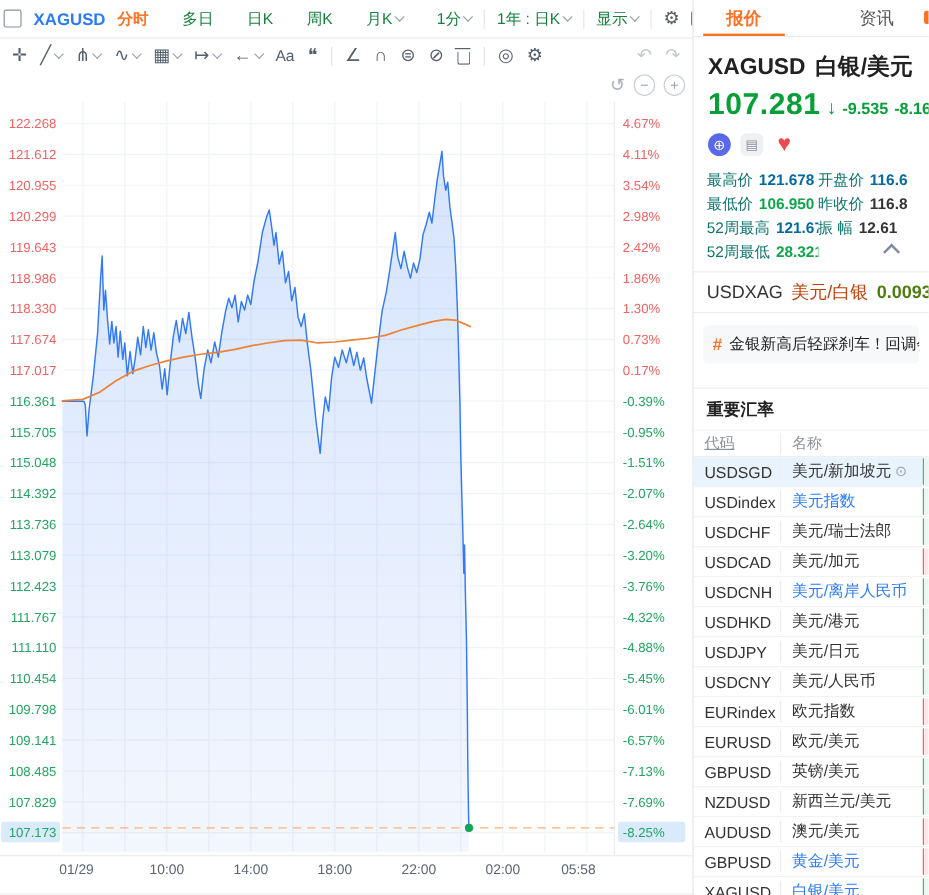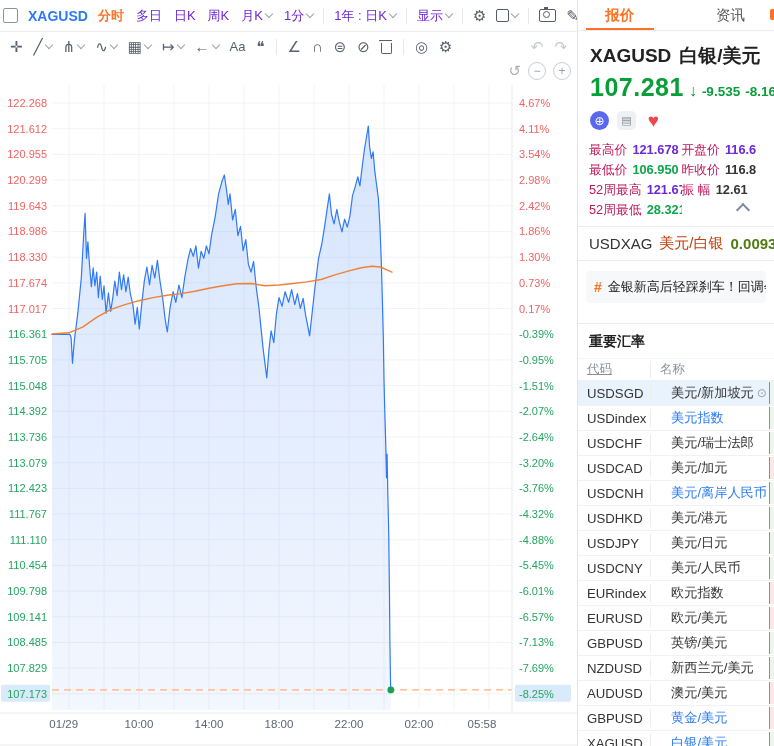--- a/index.html
+++ b/index.html
@@ -4,21 +4,21 @@
 <style>
   html,body{margin:0;padding:0;background:#fff;font-family:"Liberation Sans","DejaVu Sans",sans-serif;
     -webkit-font-smoothing:antialiased;}
   #app{position:relative;width:774px;height:746px;overflow:hidden;background:#fff;color:#333;}
 
   
   .topbar{position:absolute;left:0;top:0;width:577px;height:32px;border-bottom:1px solid #ececec;
     display:flex;align-items:center;gap:10px;padding:0 6px;box-sizing:border-box;font-size:13px;}
   .sq-icon{width:13px;height:13px;border:1.5px solid #8a94a3;border-radius:2px;flex:none;margin-left:-3px;}
   .symbol-btn{color:#2c7bf6;font-weight:bold;font-size:14px;cursor:pointer;white-space:nowrap;}
-  .iv{color:#6d28d9;cursor:pointer;white-space:nowrap;display:flex;align-items:center;gap:3px;}
+  .iv{color:#15803d;cursor:pointer;white-space:nowrap;display:flex;align-items:center;gap:3px;}
   .iv.active{color:#fd7226;font-weight:bold;}
   .caret{width:5px;height:5px;border-right:1.4px solid #9aa2ad;border-bottom:1.4px solid #9aa2ad;
     transform:rotate(45deg);display:inline-block;margin-top:-3px;flex:none;}
   .vsep{width:1px;height:16px;background:#e7e7e7;flex:none;}
   .tb-ico{color:#555d68;font-size:15px;line-height:1;cursor:pointer;display:flex;align-items:center;gap:3px;}
   .stylebox{width:11px;height:11px;border:1.5px solid #555d68;border-radius:2px;display:inline-block;}
   .i-cam{width:15px;height:11px;border:1.4px solid #555d68;border-radius:2px;position:relative;display:inline-block;}
   .i-cam::before{content:'';position:absolute;width:4px;height:2px;background:#555d68;top:-3px;left:4px;}
   .i-cam::after{content:'';position:absolute;width:5px;height:5px;border:1.4px solid #555d68;border-radius:50%;left:3px;top:1px;}
   .i-fs{width:12px;height:12px;position:relative;display:inline-block;}
@@ -59,62 +59,62 @@
   .dir{font-size:16px;font-weight:bold;color:#089e38;}
   .chg{font-size:13.5px;font-weight:bold;color:#089e38;}
   .act-icons{display:flex;gap:8px;padding:9px 12px 0;align-items:center;}
   .ai{width:19px;height:19px;border-radius:5px;display:flex;align-items:center;justify-content:center;
     font-size:12px;cursor:pointer;}
   .ai.globe{background:#5a68ee;color:#fff;border-radius:50%;}
   .ai.note{background:#eef0f3;color:#8a919c;font-size:11px;}
   .ai.heart{color:#f0474d;font-size:19px;background:transparent;}
   .stats{margin-top:11px;padding-left:11px;display:grid;grid-template-columns:50% 50%;row-gap:3px;font-size:12.8px;line-height:17px;}
   .stat{white-space:nowrap;overflow:hidden;}
-  .stat .lb{color:#be185d;margin-right:5px;}
+  .stat .lb{color:#0f766e;margin-right:5px;}
   .stat .vl{font-weight:bold;}
-  .vl.red{color:#6d28d9;}.vl.green{color:#0fa64a;}.vl.dark{color:#333;}
+  .vl.red{color:#0369a1;}.vl.green{color:#0fa64a;}.vl.dark{color:#333;}
   .chev-cell{position:relative;}
   .chev-up{position:absolute;right:26px;top:4px;width:8px;height:8px;border-left:2px solid #7d8aa0;
     border-top:2px solid #7d8aa0;transform:rotate(45deg);cursor:pointer;}
   .hr{border-top:1px solid #ececec;margin-top:8px;}
   .usdxag{height:33px;display:flex;align-items:center;gap:7px;padding:0 11px;font-size:15px;
     border-bottom:1px solid #ececec;white-space:nowrap;overflow:hidden;}
   .usdxag .nm{color:#c2410c;text-align:right;}
   .usdxag .vv{color:#4d7c0f;font-weight:bold;text-align:right;}
   .banner{margin:10px 8px;background:#f7f8fa;border-radius:4px;padding:7px 8px;display:flex;gap:6px;
     align-items:center;font-size:13px;color:#222;white-space:nowrap;overflow:hidden;cursor:pointer;}
   .banner .hash{color:#fd7226;font-weight:bold;font-size:14px;}
   .fx-sec{border-top:1px solid #ececec;margin-top:20px;}
   .fx-title{font-size:14px;font-weight:bold;color:#222;padding:9px 11px 7px;}
   .fx-head{display:flex;height:21px;align-items:center;font-size:12.5px;color:#8a919c;border-bottom:1px solid #efefef;border-top:1px solid #f5f5f5;}
   .fx-col-code{width:63px;padding-left:9px;flex:none;overflow:hidden;white-space:nowrap;box-sizing:content-box;text-decoration:underline;}
   .fx-col-name{flex:1;border-left:1px solid #ededed;padding-left:9px;overflow:hidden;white-space:nowrap;}
   .fx-row{position:relative;display:flex;height:24px;align-items:center;font-size:13.2px;
     border-bottom:1px solid #f2f2f2;cursor:pointer;}
   .fx-row.hl{background:#e9f3fd;}
   .fx-row .code{width:63px;padding-left:9px;flex:none;overflow:hidden;white-space:nowrap;color:#333;}
-  .fx-row .name{flex:1;border-left:1px solid #ededed;padding-left:20px;overflow:hidden;white-space:nowrap;
+  .fx-row .name{flex:1;border-left:1px solid #ededed;padding-left:9px;overflow:hidden;white-space:nowrap;
     color:#333;display:flex;align-items:center;gap:3px;}
   .fx-row .name.link{color:#2c7bf6;}
   .fx-row .info{color:#9aa2ad;font-size:12px;flex:none;}
   .trend{position:absolute;right:0;top:1px;bottom:1px;width:4px;}
   .trend.green{background:#eaf6ee;border-left:1.5px solid #53b176;}
   .trend.red{background:#fbe7e7;border-left:1.5px solid #e36b6b;}
 
   svg text{font-family:"Liberation Sans","DejaVu Sans",sans-serif;}
 </style>
 </head>
 <body>
 
 <div id="app">
 
   <div class="topbar">
     <span class="sq-icon"></span>
     <span class="symbol-btn">XAGUSD</span>
-    <span id="intervals" style="display:flex;gap:12px;align-items:center;">
+    <span id="intervals" style="display:flex;gap:28px;align-items:center;">
         <span class="iv active">
           <span>分时</span>
         </span>
         <span class="iv">
           <span>多日</span>
         </span>
         <span class="iv">
           <span>日K</span>
         </span>
         <span class="iv">

